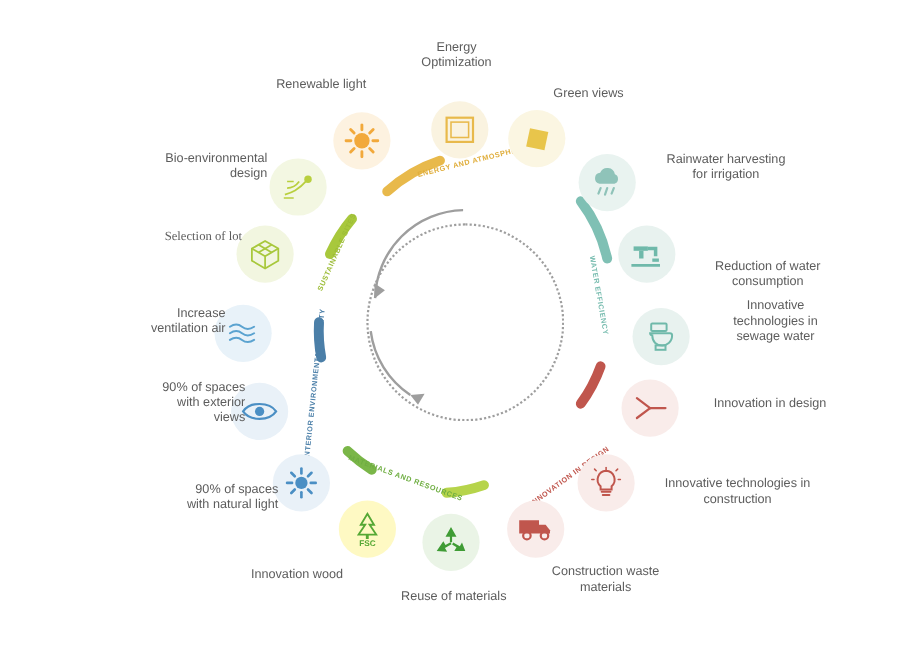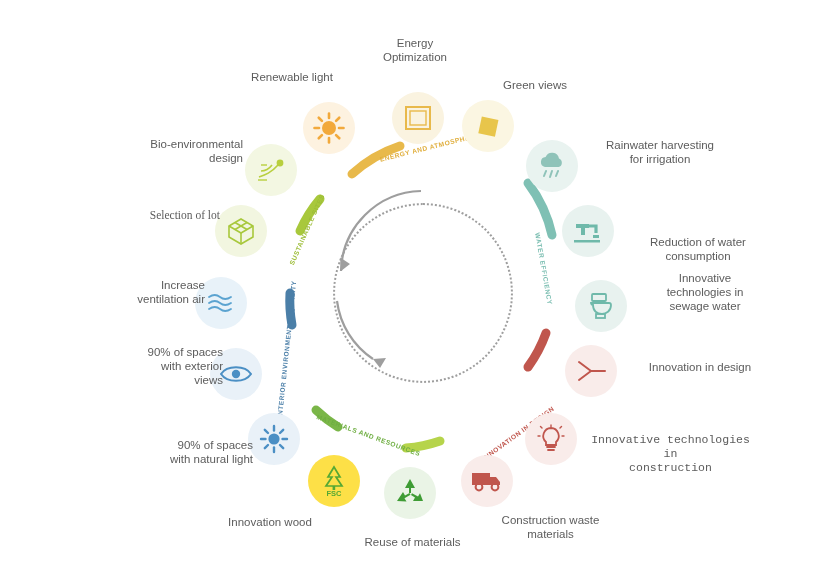--- a/index.html
+++ b/index.html
@@ -247,23 +247,23 @@
             <g stroke="#c0564d" stroke-width="1.4" stroke-linecap="round">
               <line x1="14" y1="1" x2="14" y2="3"></line>
               <line x1="3" y1="12" x2="1" y2="12"></line>
               <line x1="27" y1="12" x2="25" y2="12"></line>
               <line x1="5" y1="4" x2="3.5" y2="2.5"></line>
               <line x1="23" y1="4" x2="24.5" y2="2.5"></line>
             </g>
           </svg>
         </span>
       </div>
-      <div class="label right" style="left: 588px; top: 433px; width: 165px; font-family: Liberation Mono, monospace;">Innovative technologies in
+      <div class="label right" style="left: 588px; top: 433px; width: 165px;">Innovative technologies in
 construction</div>
-      <div class="badge" style="left: 308px; top: 455px; width: 52px; height: 52px; background: #fde047;">
+      <div class="badge" style="left: 308px; top: 455px; width: 52px; height: 52px; background: #fef9c3;">
         <span>
           <svg width="32" height="32" viewBox="0 0 32 32">
             <path d="M16 2 L22 12 H18 L24 21 H8 L14 12 H10 Z" fill="none" stroke="#55a834" stroke-width="1.7"></path>
             <rect x="14.6" y="21" width="2.6" height="4" fill="#55a834"></rect>
             <text x="16" y="31" font-size="7.5" font-family="Liberation Sans, sans-serif" font-weight="bold" fill="#55a834" text-anchor="middle">FSC</text>
           </svg>
         </span>
       </div>
       <div class="label" style="left: 210px; top: 515px; width: 120px;">Innovation wood</div>
       <div class="badge" style="left: 384px; top: 467px; width: 52px; height: 52px; background: rgb(234, 244, 230);">

